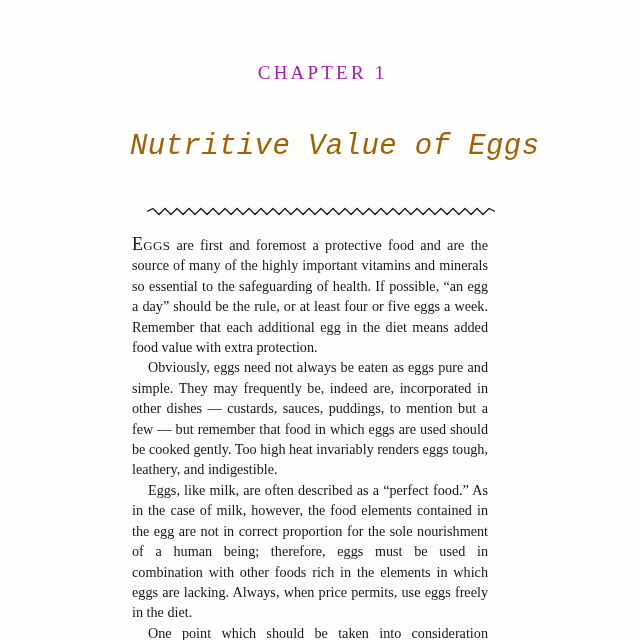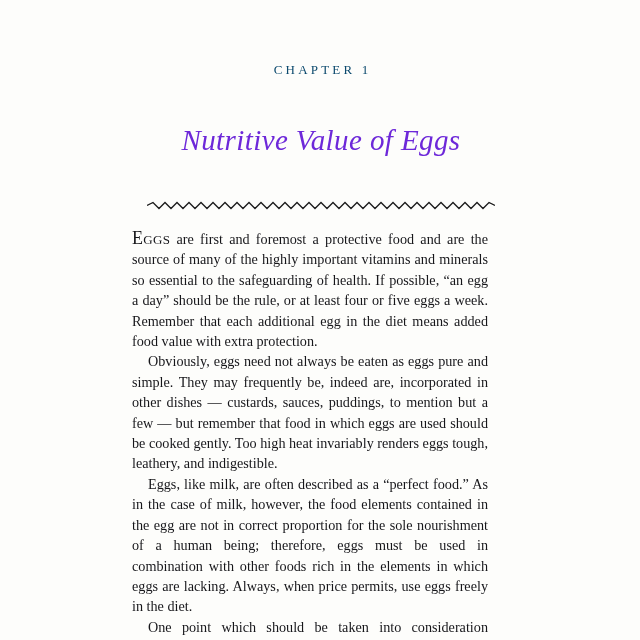--- a/index.html
+++ b/index.html
@@ -24,34 +24,34 @@
     position: absolute;
     left: 130px;
     top: 0;
     width: 382px;
     height: 640px;
   }
   .chapter-label {
     margin-top: 62px;
     text-align: center;
     font-family: "Liberation Serif", serif;
-    font-size: 13px;
+    font-size: 19px;
     letter-spacing: 3.2px;
     text-indent: 3.2px;
-    color: #0c4a6e;
+    color: #a21caf;
   }
   .chapter-title {
     margin-top: 46px;
     text-align: center;
-    font-family: Liberation Serif, serif;
+    font-family: Liberation Mono, monospace;
     font-style: italic;
     font-size: 29px;
     font-weight: 400;
     letter-spacing: 0.4px;
-    color: #6d28d9;
+    color: #a16207;
     white-space: nowrap;
   }
   .rule {
     margin: 44px auto 0 auto;
     width: 348px;
     height: 9px;
     overflow: hidden;
     position: relative;
   }
   .rule svg {

